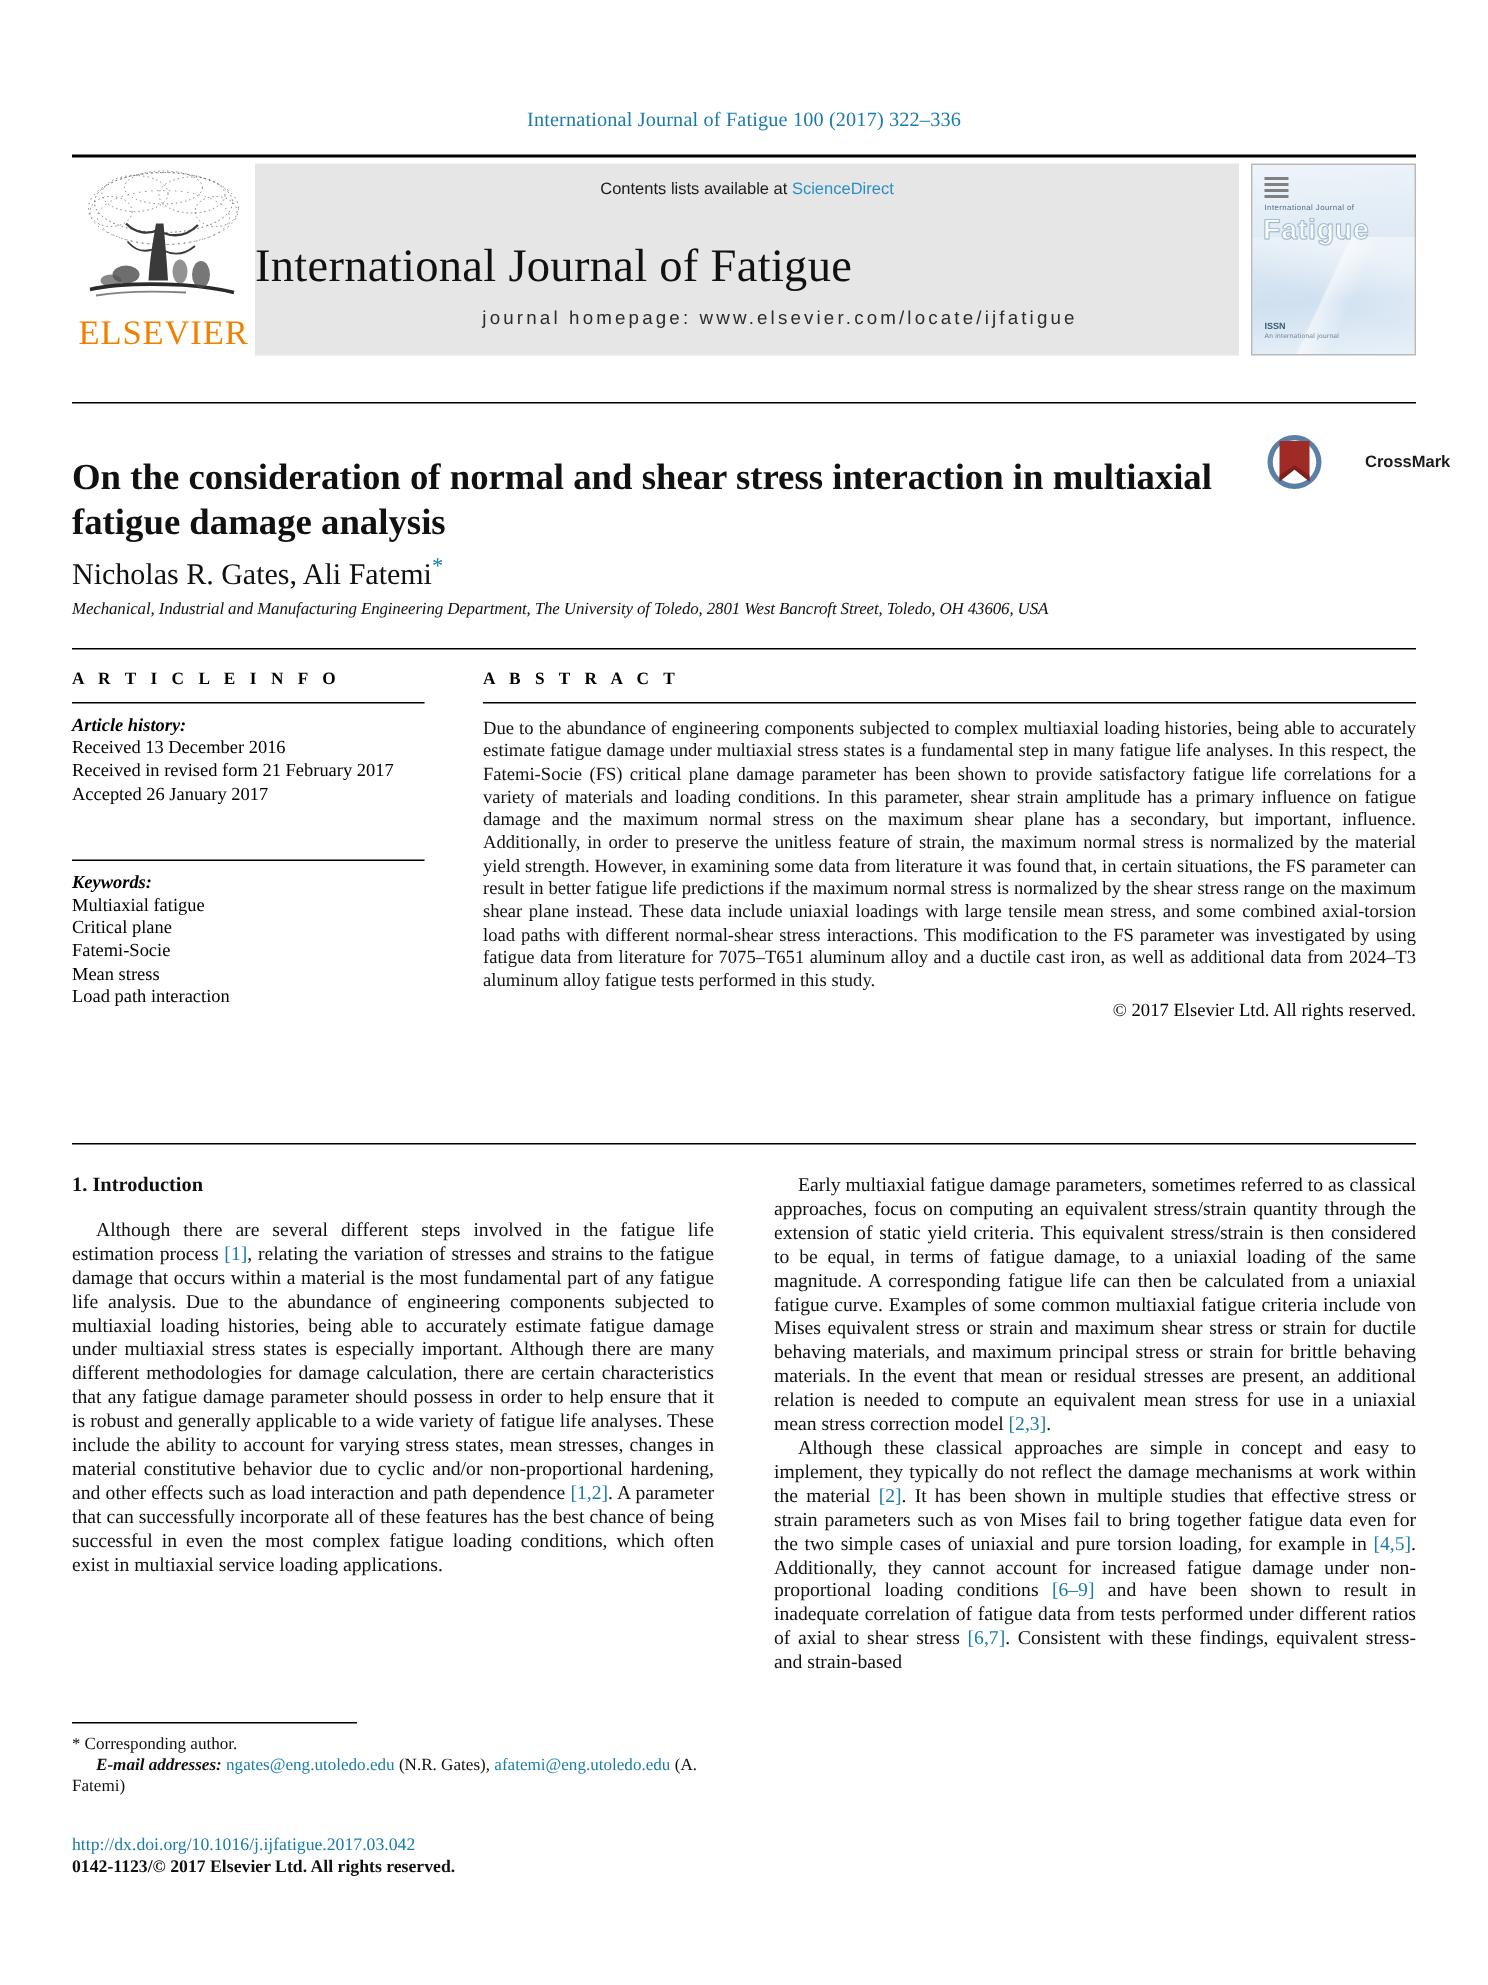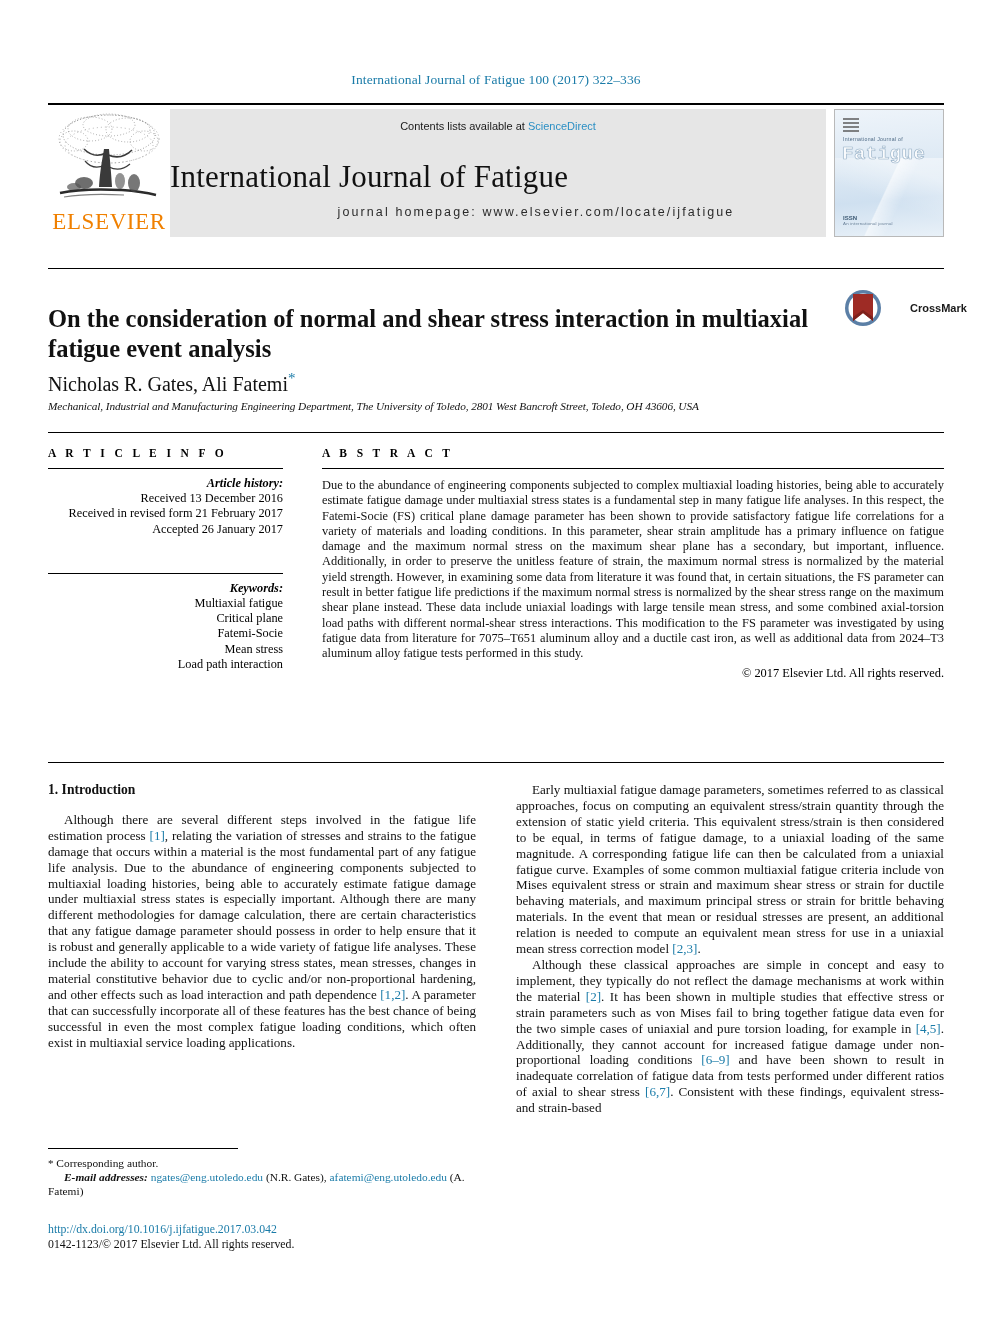--- a/index.html
+++ b/index.html
@@ -87,21 +87,21 @@
     left: 0; top: 50px;
     width: 100%;
     text-align: left;
     font-family: "Liberation Serif", serif;
     font-size: 31px;
     color: #111;
     letter-spacing: .2px;
   }
   .homepage-line {
     position: absolute;
-    left: 16px; top: 96px;
+    left: 0; top: 96px;
     width: 100%;
     text-align: center;
     font-family: "Liberation Sans", sans-serif;
     font-size: 12.5px;
     letter-spacing: 2.1px;
     color: #2b2b2b;
     padding-left: 22px;
   }
 
   .cover-thumb {
@@ -132,21 +132,21 @@
     position: absolute;
     left: 8px; top: 26px;
     font-family: "Liberation Sans", sans-serif;
     font-size: 5.2px;
     color: #4e6a85;
     letter-spacing: .3px;
   }
   .cover-title {
     position: absolute;
     left: 7px; top: 33px;
-    font-family: Liberation Mono, monospace;
+    font-family: Liberation Sans, sans-serif;
     font-weight: bold;
     font-size: 19px;
     letter-spacing: .5px;
     color: rgba(255,255,255,.92);
     -webkit-text-stroke: 0.6px #9ab3c9;
     text-shadow: 0 0 1px #b9cddd;
   }
   .cover-issn {
     position: absolute;
     left: 8px; bottom: 10px;
@@ -229,21 +229,21 @@
   .sec-head {
     font-family: "Liberation Serif", serif;
     font-weight: bold;
     font-size: 11.5px;
     letter-spacing: 3.4px;
   }
   .thin-rule {
     border-top: 1px solid #000;
     margin-top: 9px;
   }
-  .info-block { margin-top: 7px; font-size: 12.3px; line-height: 15.2px; text-align: right; }
+  .info-block { margin-top: 7px; font-size: 12.3px; line-height: 15.2px; }
   .info-block .lbl { font-style: italic; font-weight: bold; }
   .keywords-block { margin-top: 36px; }
   .keywords-block .thin-rule { margin-top: 0; }
   .abstract-body {
     margin-top: 9px;
     font-size: 12.4px;
     line-height: 15.3px;
     text-align: justify;
     color: #111;
   }
@@ -299,21 +299,21 @@
   .footnote .em { font-style: italic; font-weight: bold; }
   .link { color: #1a7ba8; }
   .doi-block {
     position: absolute;
     left: 48px; top: 1222px;
     width: 440px;
     font-size: 11.8px;
     line-height: 14.6px;
   }
   .doi-block .doi { color: #1a7ba8; }
-  .doi-block .issn { font-weight: normal; color: #111; }
+  .doi-block .issn { font-weight: bold; color: #111; }
 </style>
 </head>
 <body>
 
 <div class="page">
 
   <div class="running-head">International Journal of Fatigue 100 (2017) 322–336</div>
 
   <div class="masthead">
     <div class="masthead-inner">
@@ -366,21 +366,21 @@
         <div class="cover-issn">
           <span>ISSN</span>
           <small>An international journal</small>
         </div>
       </div>
 
     </div>
   </div>
 
   <div class="title-rule"></div>
-  <h1 class="article-title">On the consideration of normal and shear stress interaction in multiaxial fatigue event analysis</h1>
+  <h1 class="article-title">On the consideration of normal and shear stress interaction in multiaxial fatigue damage analysis</h1>
 
   <div class="crossmark">
     <svg width="40" height="40" viewBox="0 0 40 40" aria-hidden="true">
       <circle cx="20" cy="20" r="18" fill="#5b7fa6"></circle>
       <circle cx="20" cy="20" r="14.5" fill="#ffffff"></circle>
       <path d="M10 6 L30 6 L30 33 L20 25 L10 33 Z" fill="#9e2b25"></path>
       <path d="M20 25 L10 33 L10 29 L20 22 L30 29 L30 33 Z" fill="#7e211c"></path>
     </svg>
     <span class="crossmark-label">CrossMark</span>
   </div>

